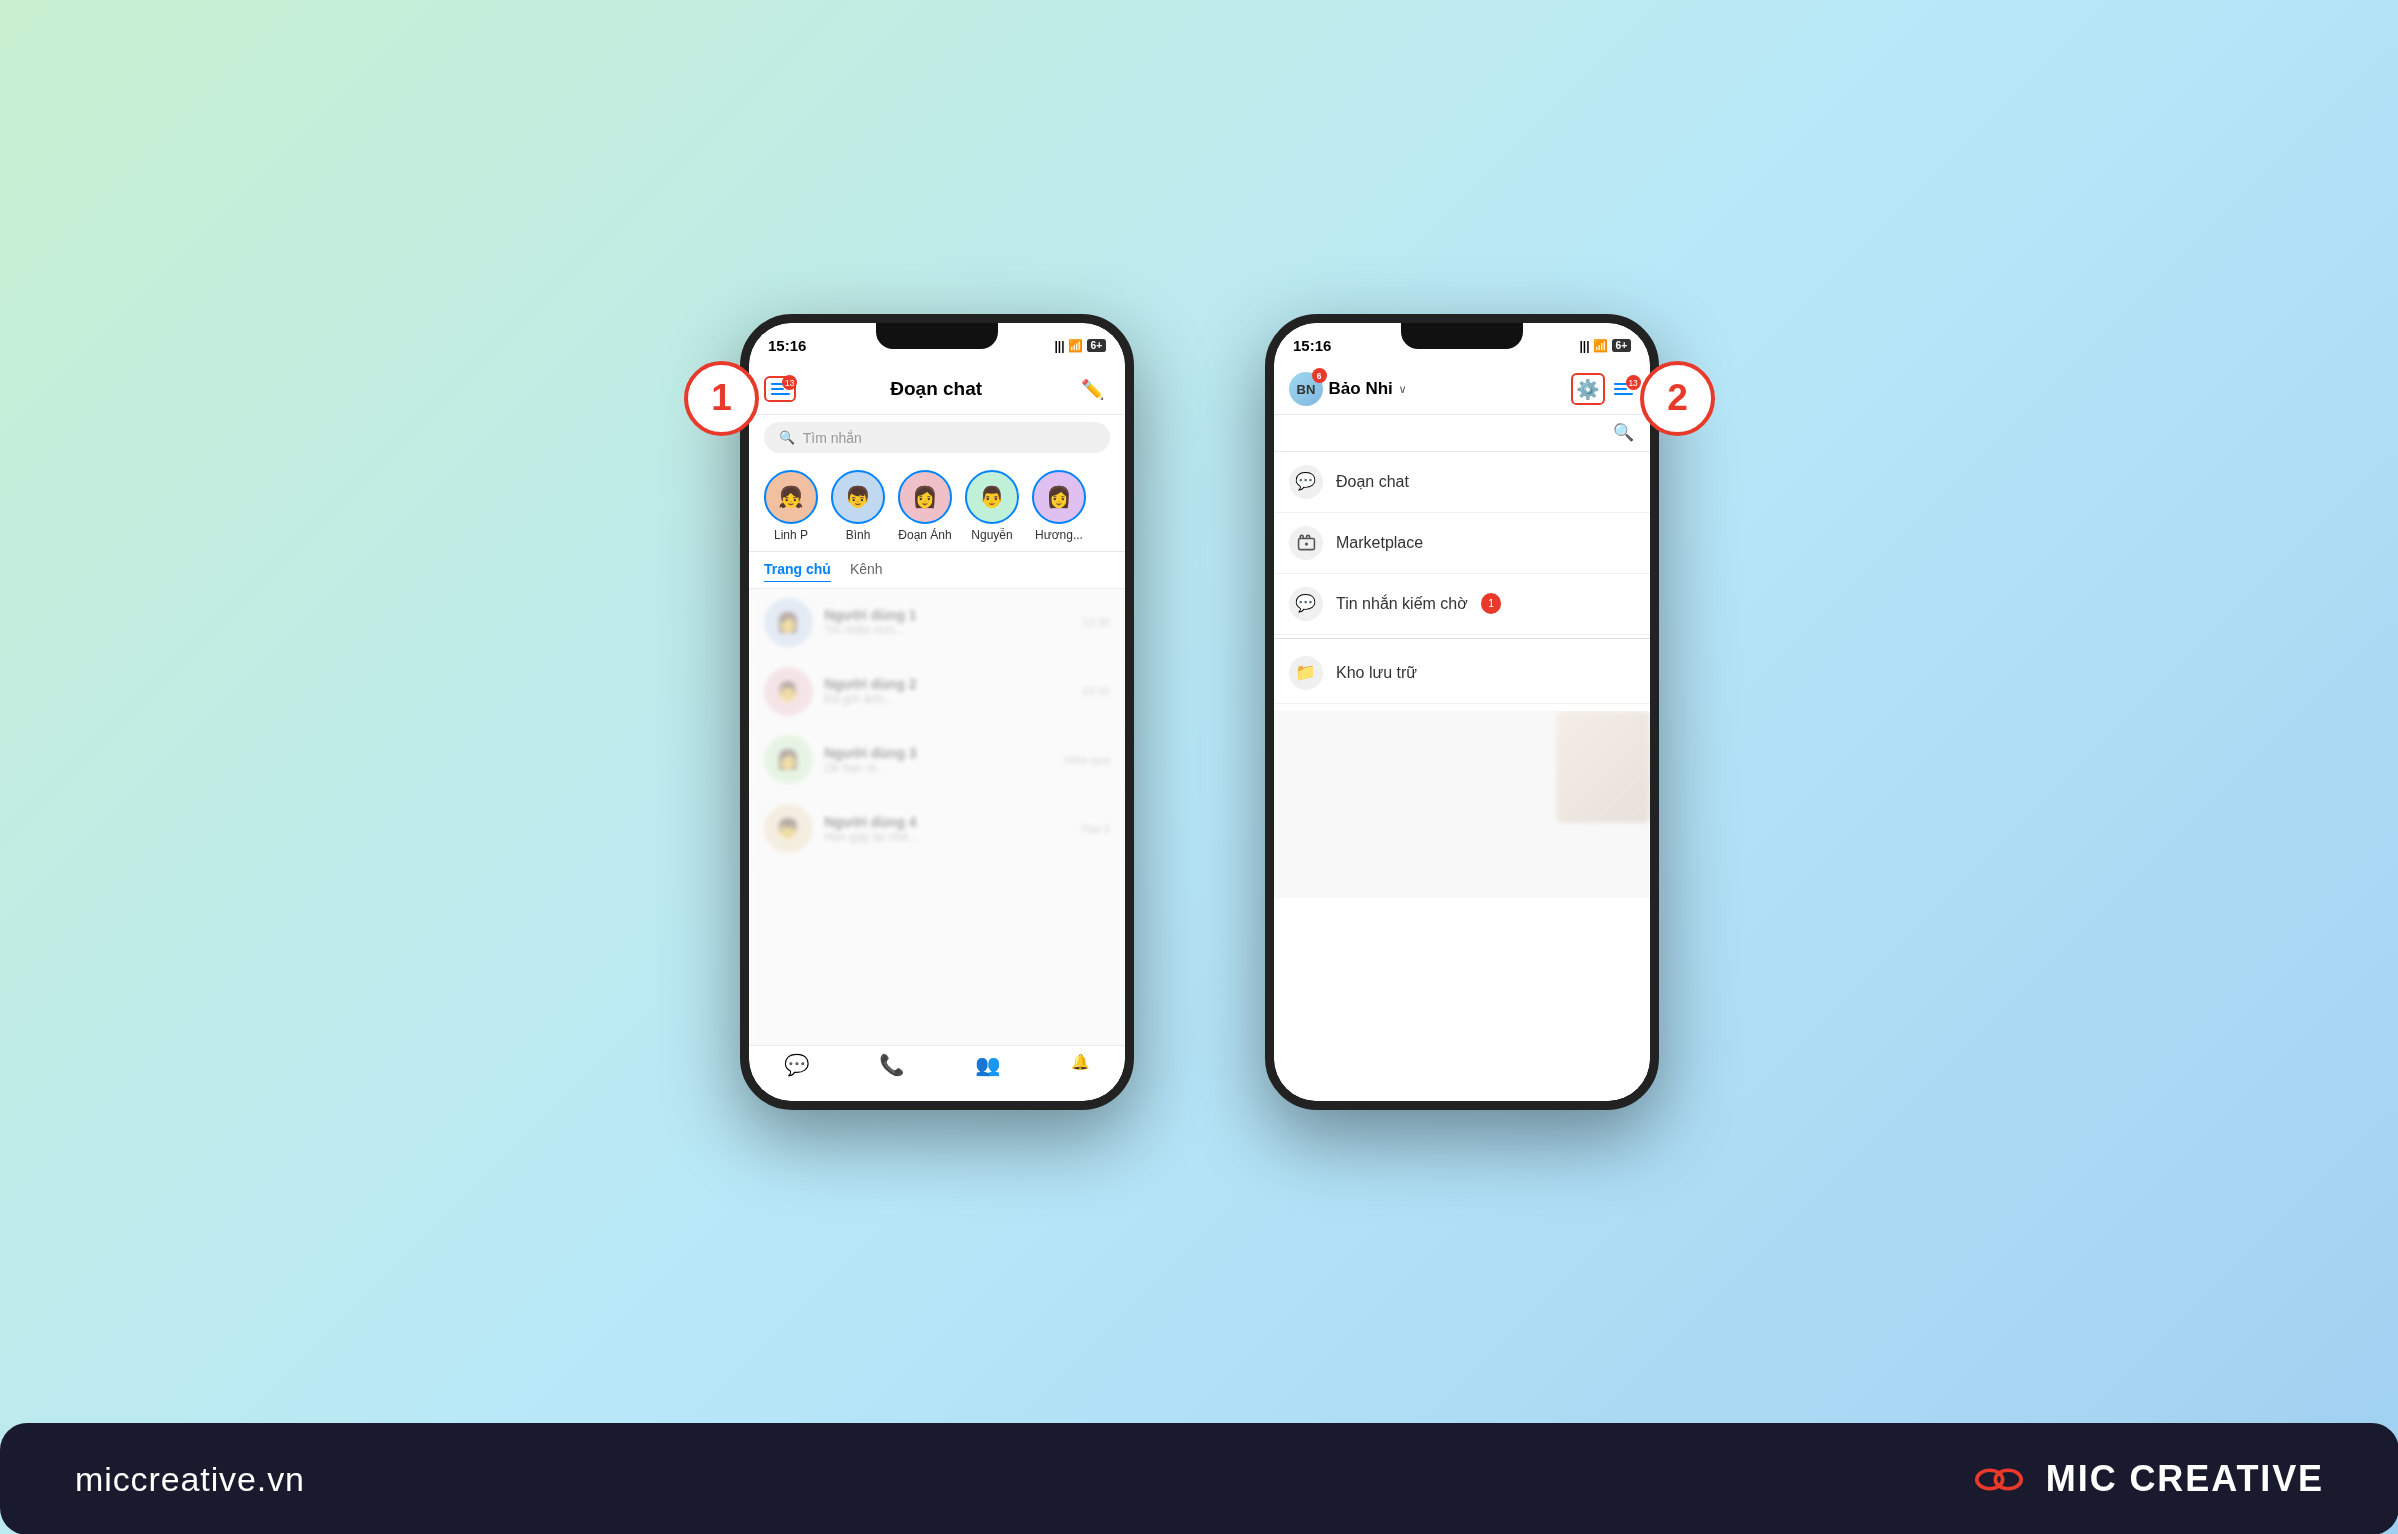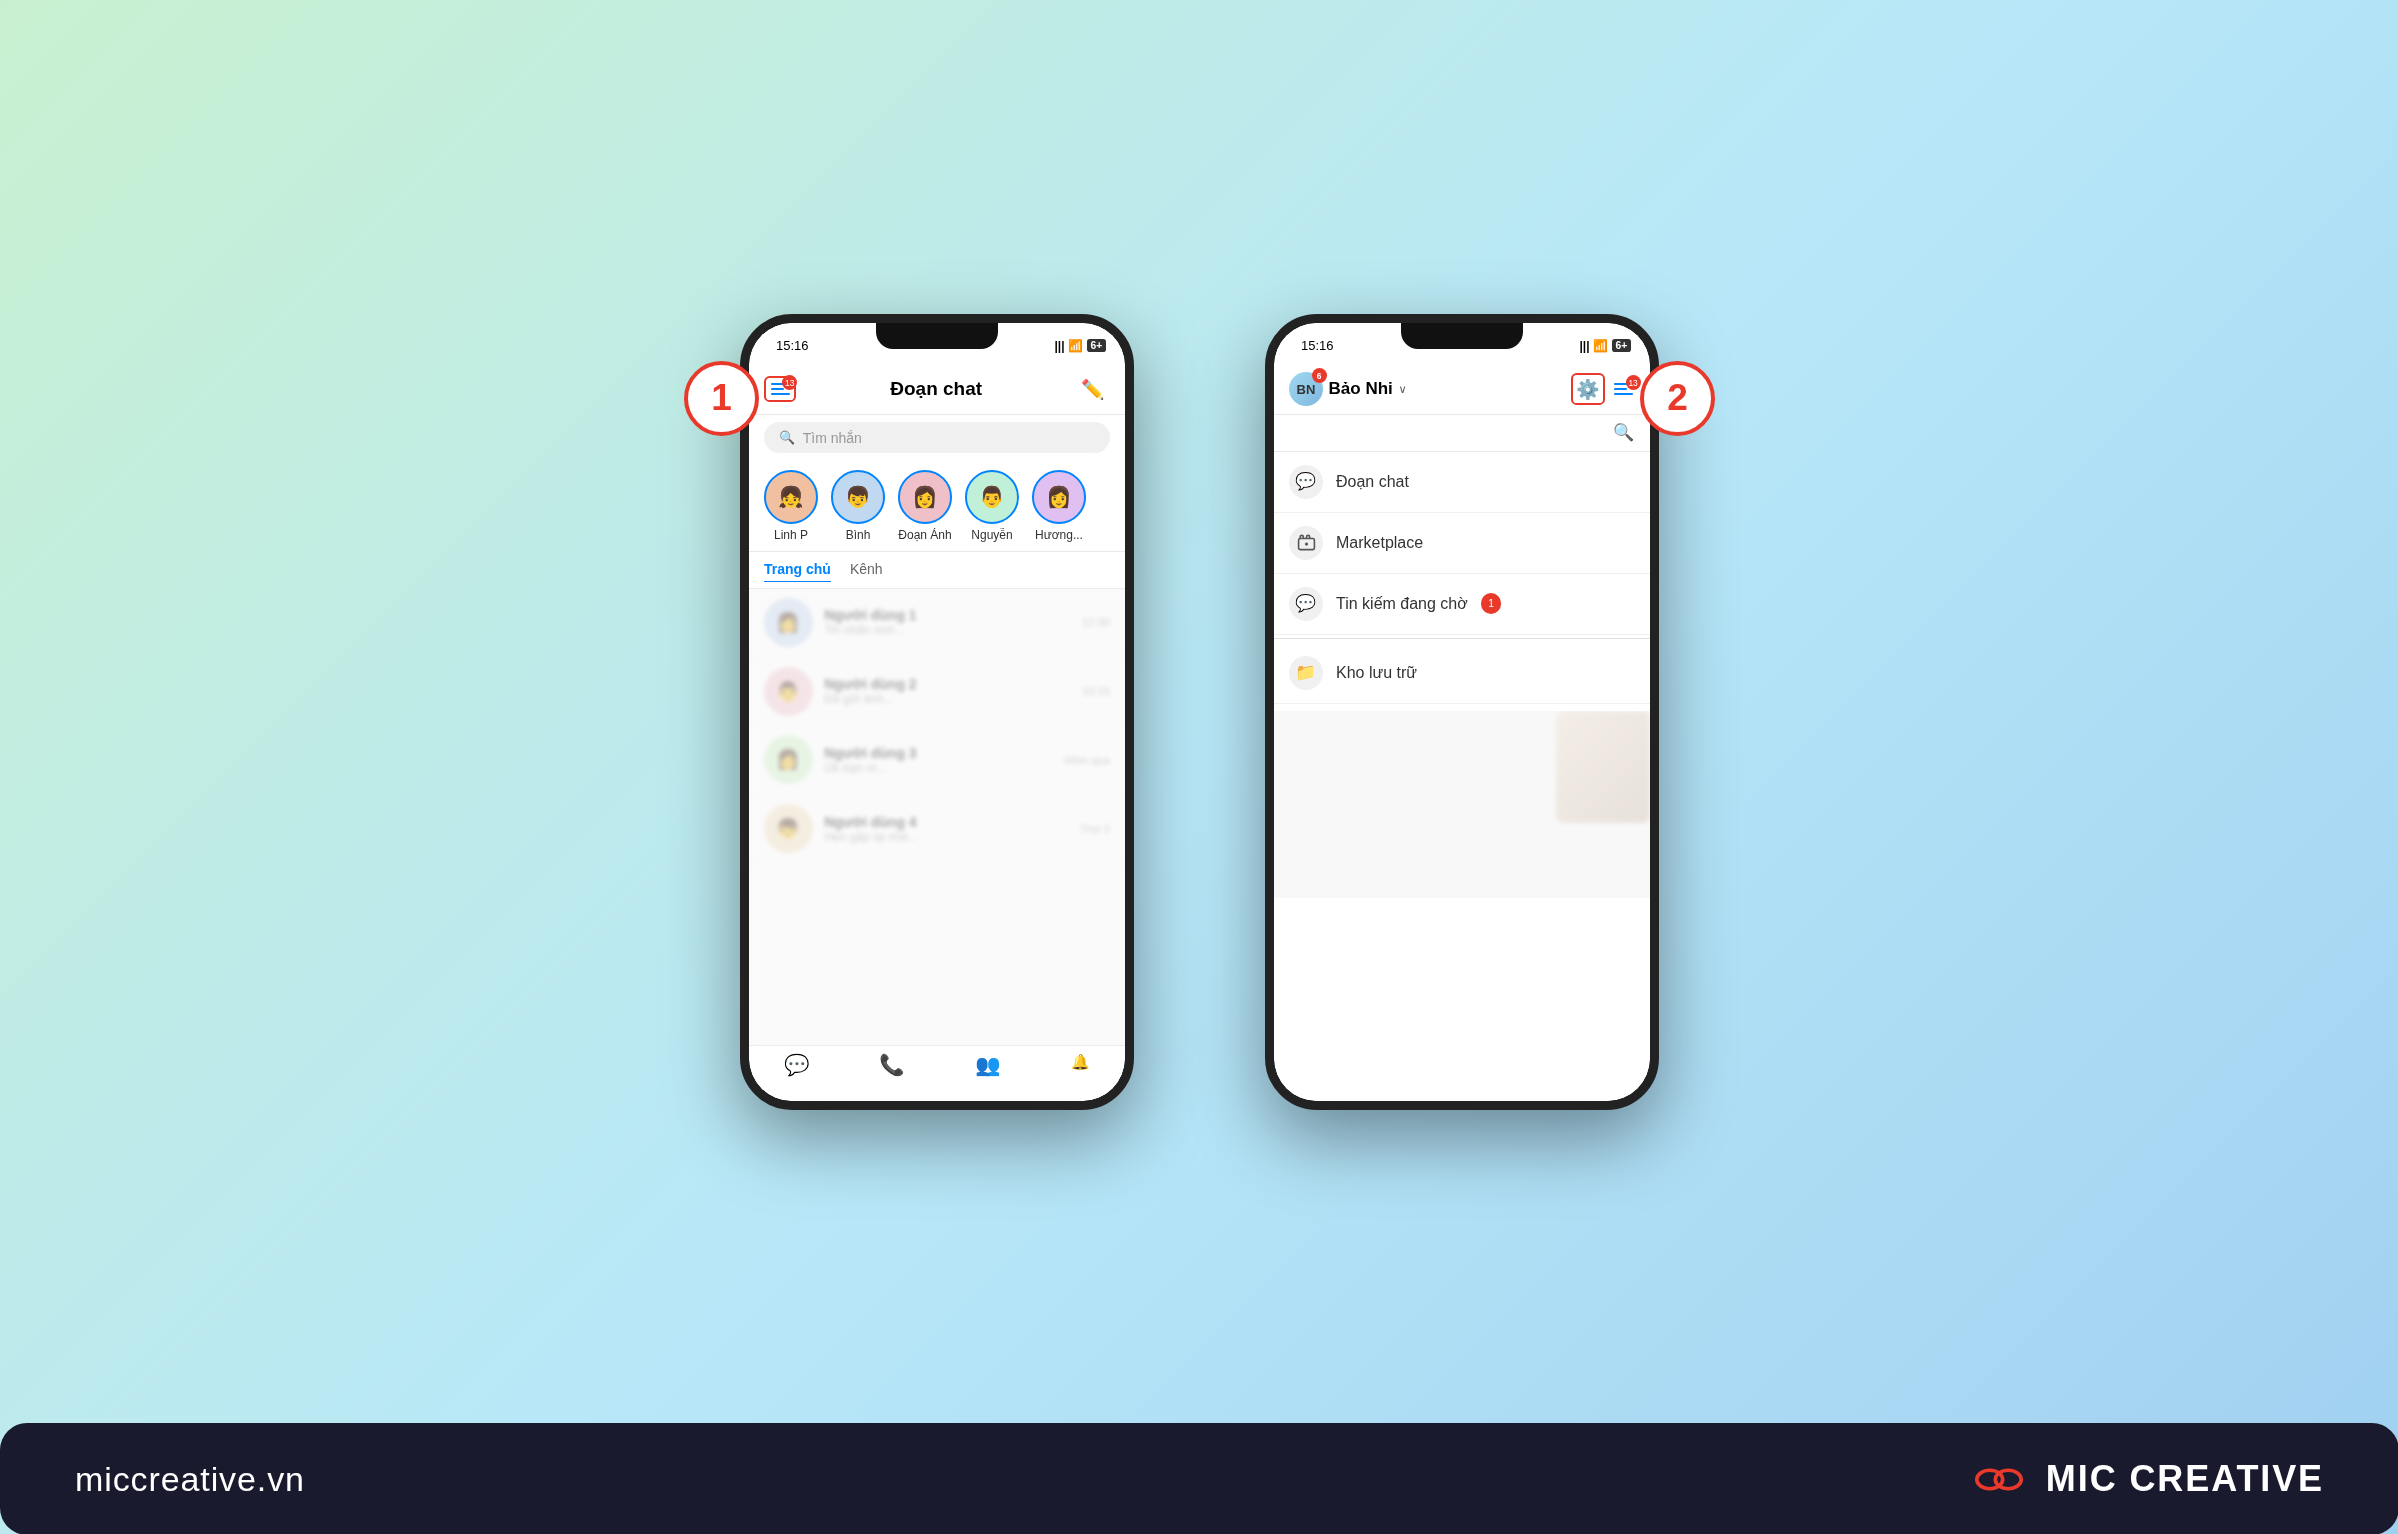--- a/index.html
+++ b/index.html
@@ -86,24 +86,23 @@
     .phone-notch-bar {
       background: white;
       padding: 9.4px 19px 4.7px;
       display: flex;
       align-items: center;
       justify-content: space-between;
       min-height: 42px;
     }
 
     .status-time {
-      font-size: 13px;
-      font-weight: 400;
+      font-size: 15px;
+      font-weight: 700;
       color: #000;
-      margin-left: 8px;
     }
 
     .status-icons {
       display: flex;
       align-items: center;
       gap: 3.7px;
       font-size: 13px;
     }
 
     .notch {
@@ -697,21 +696,21 @@
                 <path d="M8 7V5a2 2 0 0 0-4 0v2"></path>
                 <line x1="12" y1="12" x2="12" y2="16"></line>
                 <line x1="10" y1="14" x2="14" y2="14"></line>
               </svg>
             </div>
             <span class="menu-label">Marketplace</span>
           </div>
 
           <div class="menu-item-row">
             <div class="menu-icon">💬</div>
-            <span class="menu-label">Tin kiếm đang chờ</span>
+            <span class="menu-label">Tin nhắn kiếm chờ</span>
             <div class="menu-badge-badge">
               <span>1</span>
             </div>
           </div>
 
           <div class="separator-line"></div>
 
           <div class="menu-item-row">
             <div class="menu-icon">📁</div>
             <span class="menu-label">Kho lưu trữ</span>

